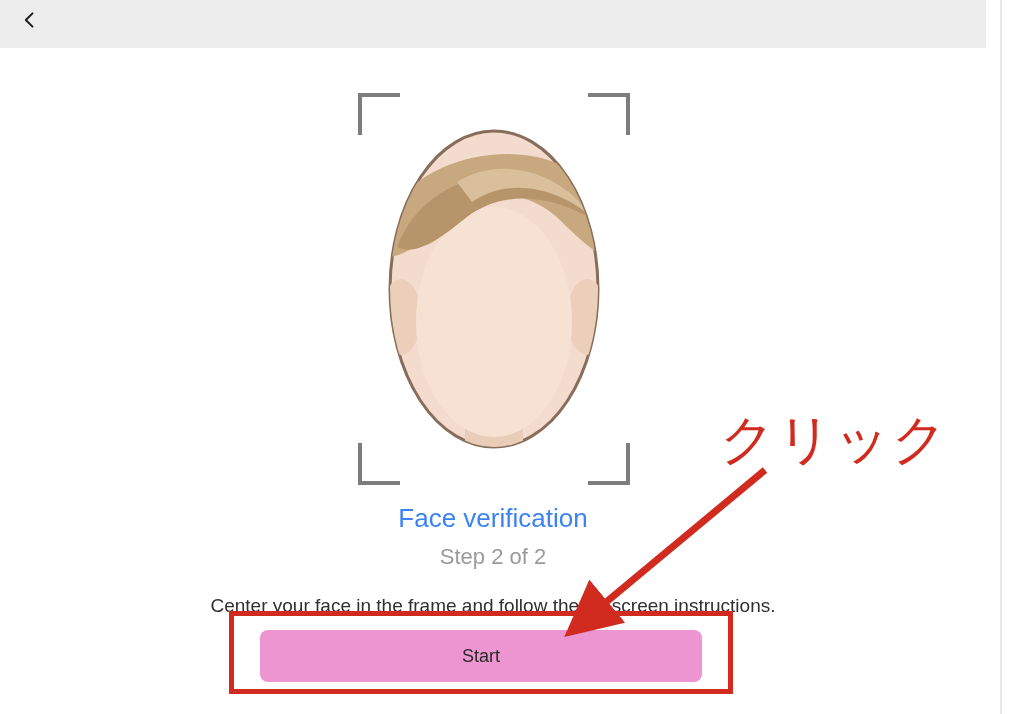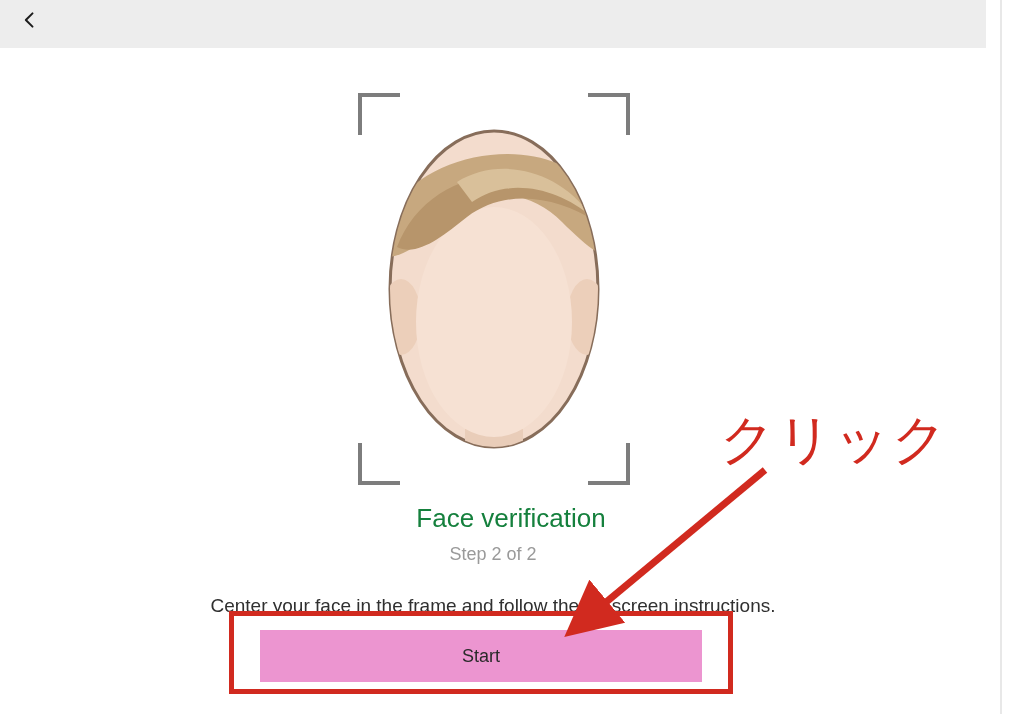--- a/index.html
+++ b/index.html
@@ -50,46 +50,46 @@
     .bl { left:0; bottom:0; border-left-width:4px; border-bottom-width:4px; }
     .br { right:0; bottom:0; border-right-width:4px; border-bottom-width:4px; }
 
     
     .face-wrap {
       position:absolute; left:50%; top:50%; transform:translate(-50%,-50%);
       width:214px; height:324px;
     }
 
     .title {
-      position:absolute; left:18px; width:986px; top:503px; text-align:center;
-      font-size:26px; color:#15803d; font-weight:400;
+      position:absolute; left:0; width:986px; top:503px; text-align:center;
+      font-size:26px; color:#3b82f6; font-weight:400;
     }
     .step {
       position:absolute; left:0; width:986px; top:544px; text-align:center;
-      font-size:18px; color:#9a9a9a;
+      font-size:22px; color:#9a9a9a;
     }
     .inst {
       position:absolute; left:0; width:986px; top:595px; text-align:center;
       font-size:19px; color:#303030;
     }
 
     .highlight-box {
       position:absolute;
       left:229px; top:611px;
       width:504px; height:83px;
       border:5px solid #d12a1f;
       background:transparent;
       pointer-events:none;
     }
 
     .start-btn {
       position:absolute;
       left:260px; top:630px;
       width:442px; height:52px;
-      border:none; border-radius:0;
+      border:none; border-radius:8px;
       background:#ec95d0;
       color:#2a2a2a;
       font-size:18px;
       cursor:pointer;
     }
 
     
     .anno-text {
       position:absolute;
       left:720px; top:404px;

